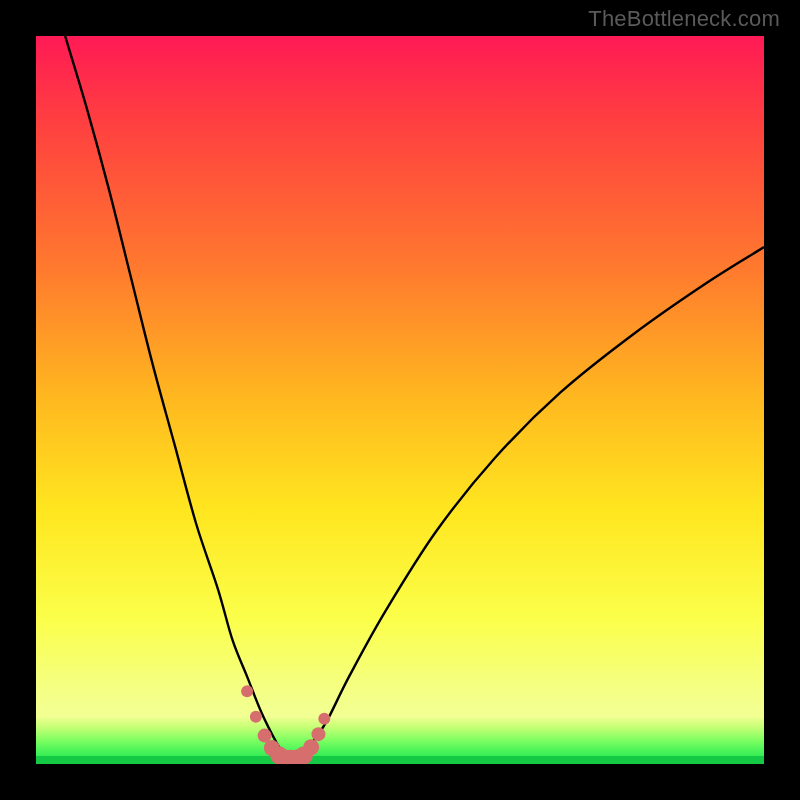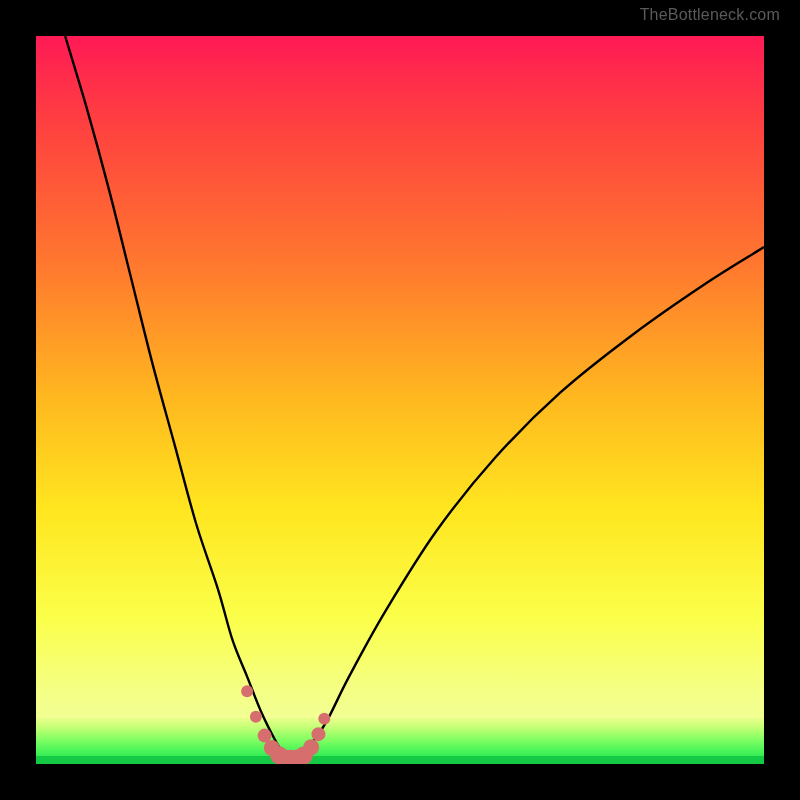--- a/index.html
+++ b/index.html
@@ -20,21 +20,21 @@
     inset: 0;
   }
   .green-band {
     position: absolute;
     left: 0;
     right: 0;
   }
   .watermark {
     position: absolute;
     color: #5a5a5a;
-    font-size: 16px;
+    font-size: 22px;
     letter-spacing: 0.2px;
     font-weight: 500;
     user-select: none;
   }
   svg.curve-layer {
     position: absolute;
     inset: 0;
     width: 100%;
     height: 100%;
   }

